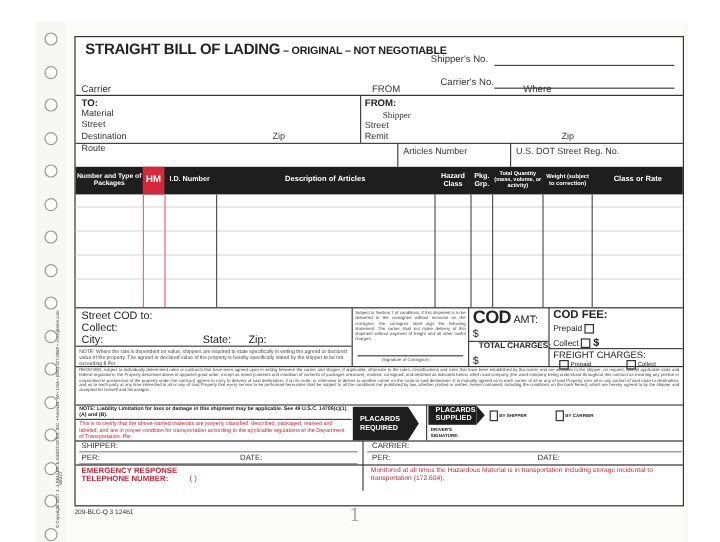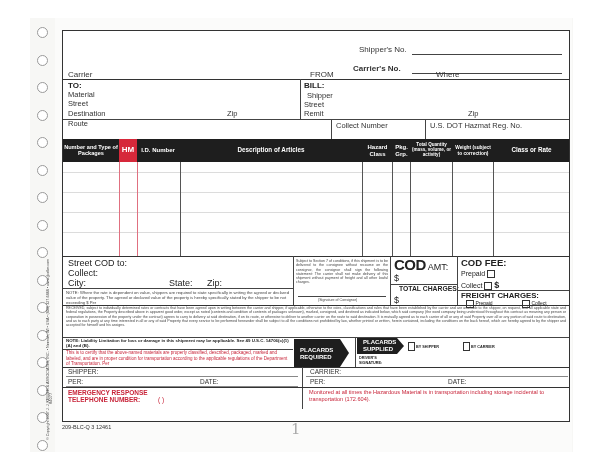--- a/index.html
+++ b/index.html
@@ -70,49 +70,52 @@
     <div class="hole" style="left: 551px; top: 439.5px;"></div>
   </div>
 
 <div class="paper"></div>
 
 <div class="sidetext">© Copyright 2007 J. J. KELLER &amp; ASSOCIATES, INC. • Neenah, WI • USA • (800) 327-6868 • www.jjkeller.com</div>
 <div class="t" style="left:48px;top:404px;font-size:4px;color:#444;transform:rotate(-90deg);transform-origin:0 0;">84077</div>
 
 <div class="frame">
 
+  <div class="t title" style="left:8px;top:3px;">
+    <span>STRAIGHT BILL OF LADING</span><small> – ORIGINAL – NOT NEGOTIABLE</small>
+  </div>
   <div class="t lbl" style="left:296px;top:14px;font-size:8px;">Shipper's No.</div>
   <div class="hl" style="left:349px;top:23px;width:150px;"></div>
-  <div class="t lbl" style="left:290px;top:33px;font-size:8px;font-weight:bold;">Carrier's No.</div>
+  <div class="t lbl" style="left:304px;top:33px;font-size:8px;">Carrier's No.</div>
   <div class="hl" style="left:349px;top:42px;width:150px;"></div>
 
   <div class="t lbl" style="left:5px;top:39px;font-size:8px;">Carrier</div>
   <div class="t lbl" style="left:247px;top:39px;font-size:8px;">FROM</div>
   <div class="t lbl" style="left:373px;top:39px;font-size:8px;">Where</div>
   <div class="hl" style="left:0;top:48px;width:506px;border-top-color:#333;"></div>
 
   <div class="vl" style="left:237px;top:48px;height:40px;"></div>
   <div class="t lblb" style="left:5px;top:50px;font-size:8px;">TO:</div>
   <div class="t lbl" style="left:5px;top:59px;">Material</div>
   <div class="t lbl" style="left:5px;top:68px;">Street</div>
   <div class="t lbl" style="left:5px;top:78px;">Destination</div>
   <div class="t lbl" style="left:164px;top:78px;">Zip</div>
 
-  <div class="t lblb" style="left:241px;top:50px;font-size:8px;">BILL:</div>
-  <div class="t lbl" style="left:244px;top:60px;">Shipper</div>
+  <div class="t lblb" style="left:241px;top:50px;font-size:8px;">FROM:</div>
+  <div class="t lbl" style="left:256px;top:60px;font-family:Liberation Serif, serif;">Shipper</div>
   <div class="t lbl" style="left:241px;top:69px;">Street</div>
   <div class="t lbl" style="left:241px;top:78px;">Remit</div>
   <div class="t lbl" style="left:405px;top:78px;">Zip</div>
   <div class="hl" style="left:0;top:88px;width:506px;"></div>
 
   <div class="t lbl" style="left:5px;top:88px;">Route</div>
   <div class="vl" style="left:268px;top:88px;height:20px;"></div>
-  <div class="t lbl" style="left:273px;top:90px;">Collect Number</div>
+  <div class="t lbl" style="left:273px;top:90px;">Articles Number</div>
   <div class="vl" style="left:362px;top:88px;height:20px;"></div>
-  <div class="t lbl red" style="left:367px;top:90px;">U.S. DOT Hazmat Reg. No.</div>
+  <div class="t lbl red" style="left:367px;top:90px;">U.S. DOT Street Reg. No.</div>
 
   <div class="thead">
     <div class="th" style="left:0;width:56px;">Number and Type of Packages</div>
     <div class="th hm" style="left:56px;width:18px;">HM</div>
     <div class="th" style="left:74px;width:42px;font-size:6px;">I.D. Number</div>
     <div class="th" style="left:117px;width:182px;font-size:6.3px;">Description of Articles</div>
     <div class="th" style="left:300px;width:29px;font-size:6px;">Hazard Class</div>
     <div class="th" style="left:330px;width:17px;font-size:6px;">Pkg. Grp.</div>
     <div class="th" style="left:348px;width:41px;font-size:4.6px;">Total Quantity (mass, volume, or activity)</div>
     <div class="th" style="left:390px;width:40px;font-size:4.8px;">Weight (subject to correction)</div>
@@ -155,21 +158,21 @@
   <div class="t" style="left:331px;top:242px;font-size:9px;">$</div>
   <div class="hl" style="left:327px;top:253px;width:67px;"></div>
   <div class="t lblb" style="left:336px;top:254px;font-size:6.8px;">TOTAL CHARGES:</div>
   <div class="t" style="left:331px;top:264px;font-size:9px;">$</div>
 
   <div class="vl" style="left:394px;top:225px;height:49px;"></div>
   <div class="t" style="left:398px;top:226px;font-size:9.5px;font-weight:bold;">COD FEE:</div>
   <div class="t" style="left:398px;top:239px;font-size:7px;"><span>Prepaid</span> <span class="cb"></span></div>
   <div class="t" style="left:398px;top:249px;font-size:7px;"><span>Collect</span> <span class="cb"></span> <b style="font-size:9px;">$</b></div>
   <div class="hl" style="left:394px;top:259px;width:112px;"></div>
-  <div class="t" style="left:398px;top:260px;font-size:7.8px;font-weight:bold;">FREIGHT CHARGES:</div>
+  <div class="t" style="left:398px;top:260px;font-size:7.8px;font-weight:normal;">FREIGHT CHARGES:</div>
   <div class="t" style="left:403px;top:269px;font-size:5px;"><span class="cb"></span> <span>Prepaid</span></div>
   <div class="t" style="left:459px;top:269px;font-size:5px;"><span class="cb"></span> <span>Collect</span></div>
   <div class="hl" style="left:0;top:274px;width:506px;border-top-color:#333;"></div>
 
   <div class="abs fine" style="left:3px;top:275px;width:500px;text-align:justify;">RECEIVED, subject to individually determined rates or contracts that have been agreed upon in writing between the carrier and shipper, if applicable, otherwise to the rates, classifications and rules that have been established by the carrier and are available to the shipper, on request, and all applicable state and federal regulations, the Property described above in apparent good order, except as noted (contents and condition of contents of packages unknown), marked, consigned, and destined as indicated below, which said company (the word company being understood throughout this contract as meaning any person or corporation in possession of the property under the contract) agrees to carry to delivery at said destination, if on its route, or otherwise to deliver to another carrier on the route to said destination. It is mutually agreed as to each carrier of all or any of said Property over all or any portion of said route to destination, and as to each party at any time interested in all or any of said Property that every service to be performed hereunder shall be subject to all the conditions not prohibited by law, whether printed or written, herein contained, including the conditions on the back hereof, which are hereby agreed to by the shipper and accepted for himself and his assigns.</div>
   <div class="hl" style="left:0;top:306px;width:506px;"></div>
 
   <div class="abs" style="left:3px;top:307px;width:228px;font-size:4.4px;line-height:5.2px;font-weight:bold;">NOTE: Liability Limitation for loss or damage in this shipment may be applicable. See 49 U.S.C. 14706(c)(1)(A) and (B).</div>
   <div class="hl" style="left:0;top:318px;width:230px;"></div>
   <div class="abs red" style="left:3px;top:319px;width:226px;font-size:4.5px;line-height:5.6px;">This is to certify that the above-named materials are properly classified, described, packaged, marked and labeled, and are in proper condition for transportation according to the applicable regulations of the Department of Transportation.   Per</div>

